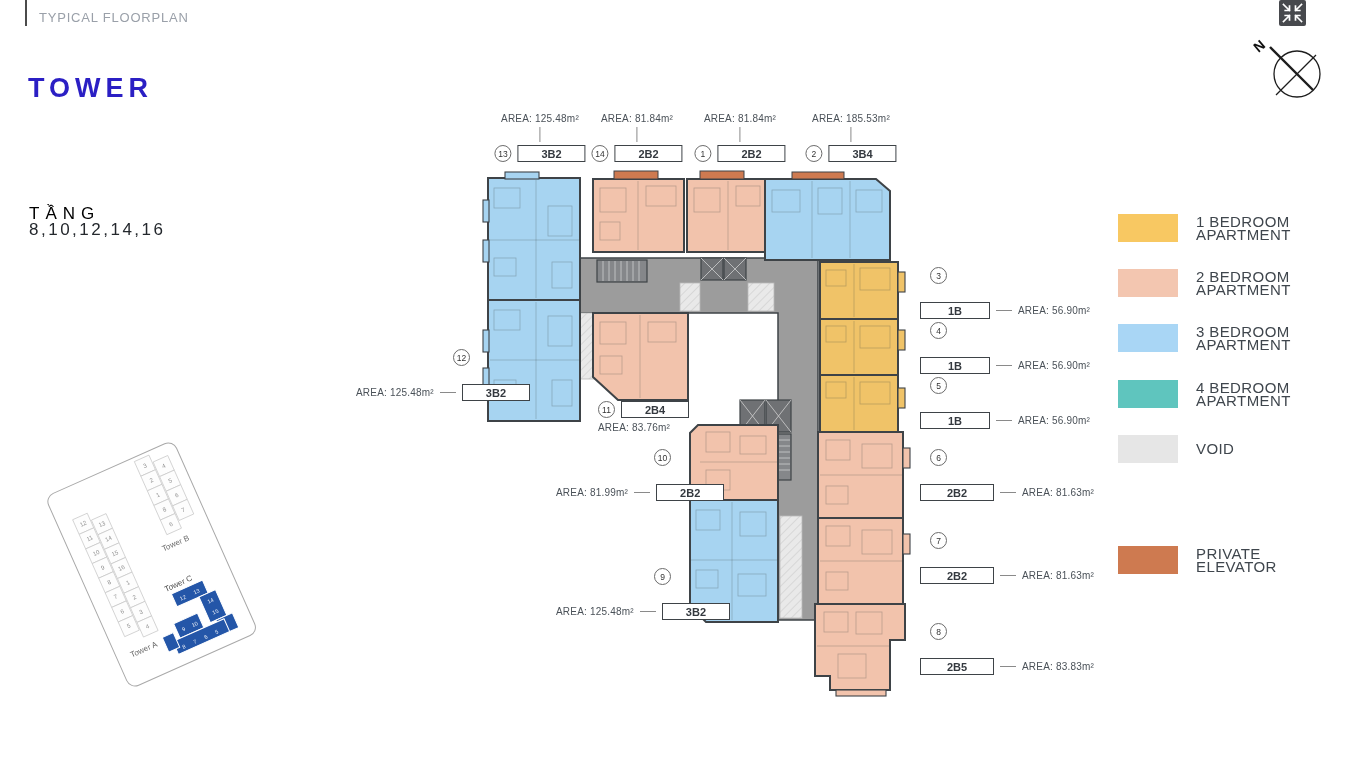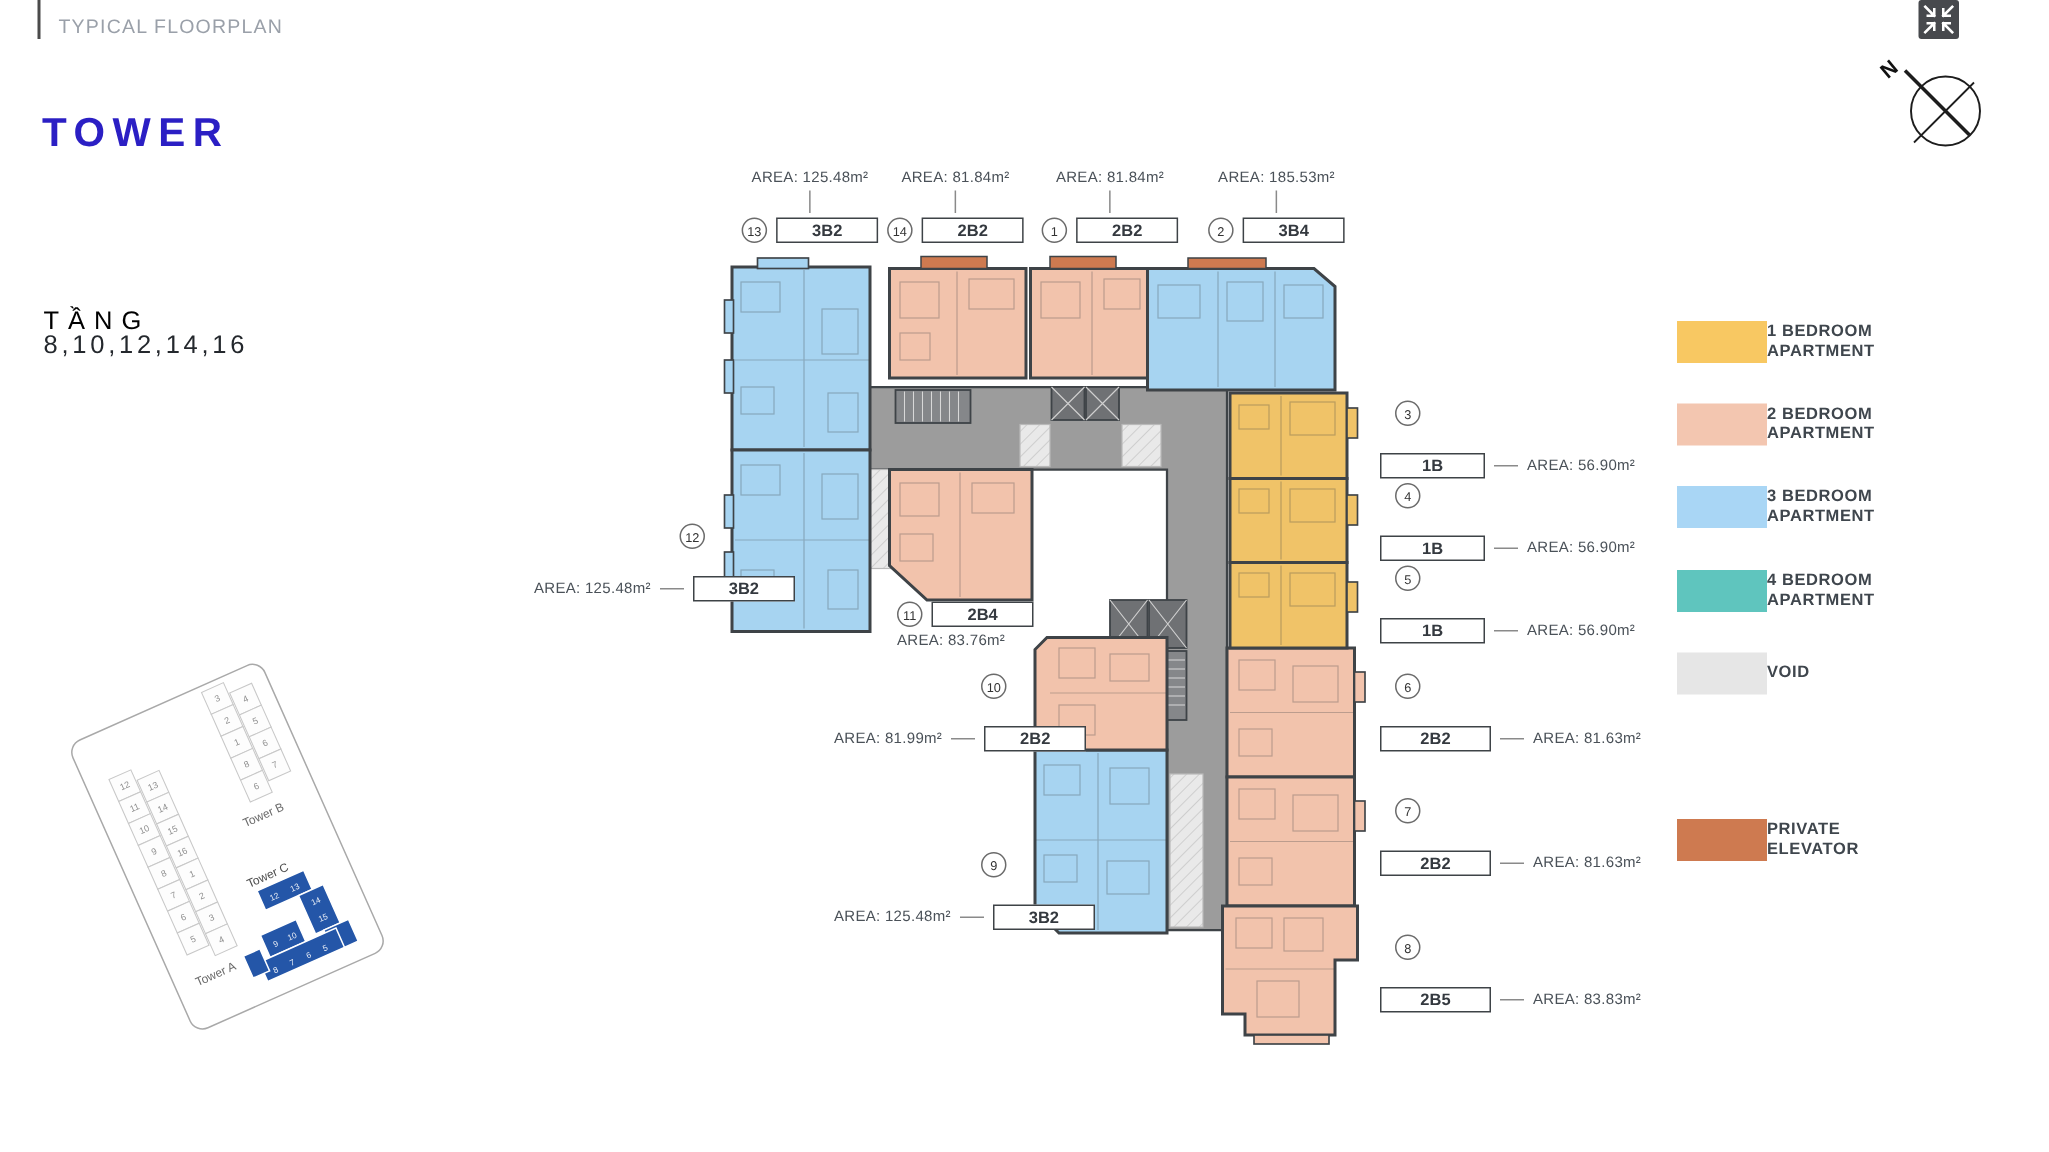--- a/index.html
+++ b/index.html
@@ -12,22 +12,22 @@
         border:none;border-radius:2px;padding:0;cursor:pointer;}
   
   .title{position:absolute;left:28px;top:72px;color:#2b1fc4;font-weight:bold;
          font-size:27px;letter-spacing:5px;line-height:33px;}
   .floors-label{position:absolute;left:29px;top:194px;font-size:17px;letter-spacing:6px;color:#000000;margin-top:10px;}
   .floors-value{position:absolute;left:29px;top:220px;font-size:17px;letter-spacing:2.5px;color:#24282d;}
   
   .legend{position:absolute;left:1118px;top:214px;width:240px;height:400px;}
   .leg-row{position:absolute;left:0;display:flex;align-items:center;}
   .leg-swatch{width:60px;height:28px;flex:0 0 60px;}
-  .leg-text{font-size:11px;letter-spacing:.4px;color:#3f464d;
-            white-space:pre-line;line-height:13.5px;font-weight:bold;}
+  .leg-text{margin-left:18px;font-size:15px;letter-spacing:.4px;color:#3f464d;
+            white-space:pre-line;line-height:13.5px;}
   
   .ulabel{position:absolute;color:#4a5158;}
   .area{font-size:10px;letter-spacing:.2px;color:#4a5158;white-space:nowrap;}
   .lrow{display:flex;align-items:center;justify-content:center;gap:6px;}
   .circ{display:inline-flex;width:15px;height:15px;border:1px solid #6b6b6b;border-radius:50%;
         align-items:center;justify-content:center;font-size:8.5px;color:#333;background:#fff;flex:0 0 auto;}
   .box{display:inline-flex;border:1.5px solid #3e4347;background:#fff;padding:1px 23px;height:13px;
        font-weight:bold;font-size:11px;color:#34393f;align-items:center;justify-content:center;min-width:20px;}
   .dash{display:inline-block;width:16px;height:1px;background:#8a8a8a;flex:0 0 16px;}
   .vline{width:1px;height:15px;background:#8a8a8a;margin:3px auto 3px auto;}

